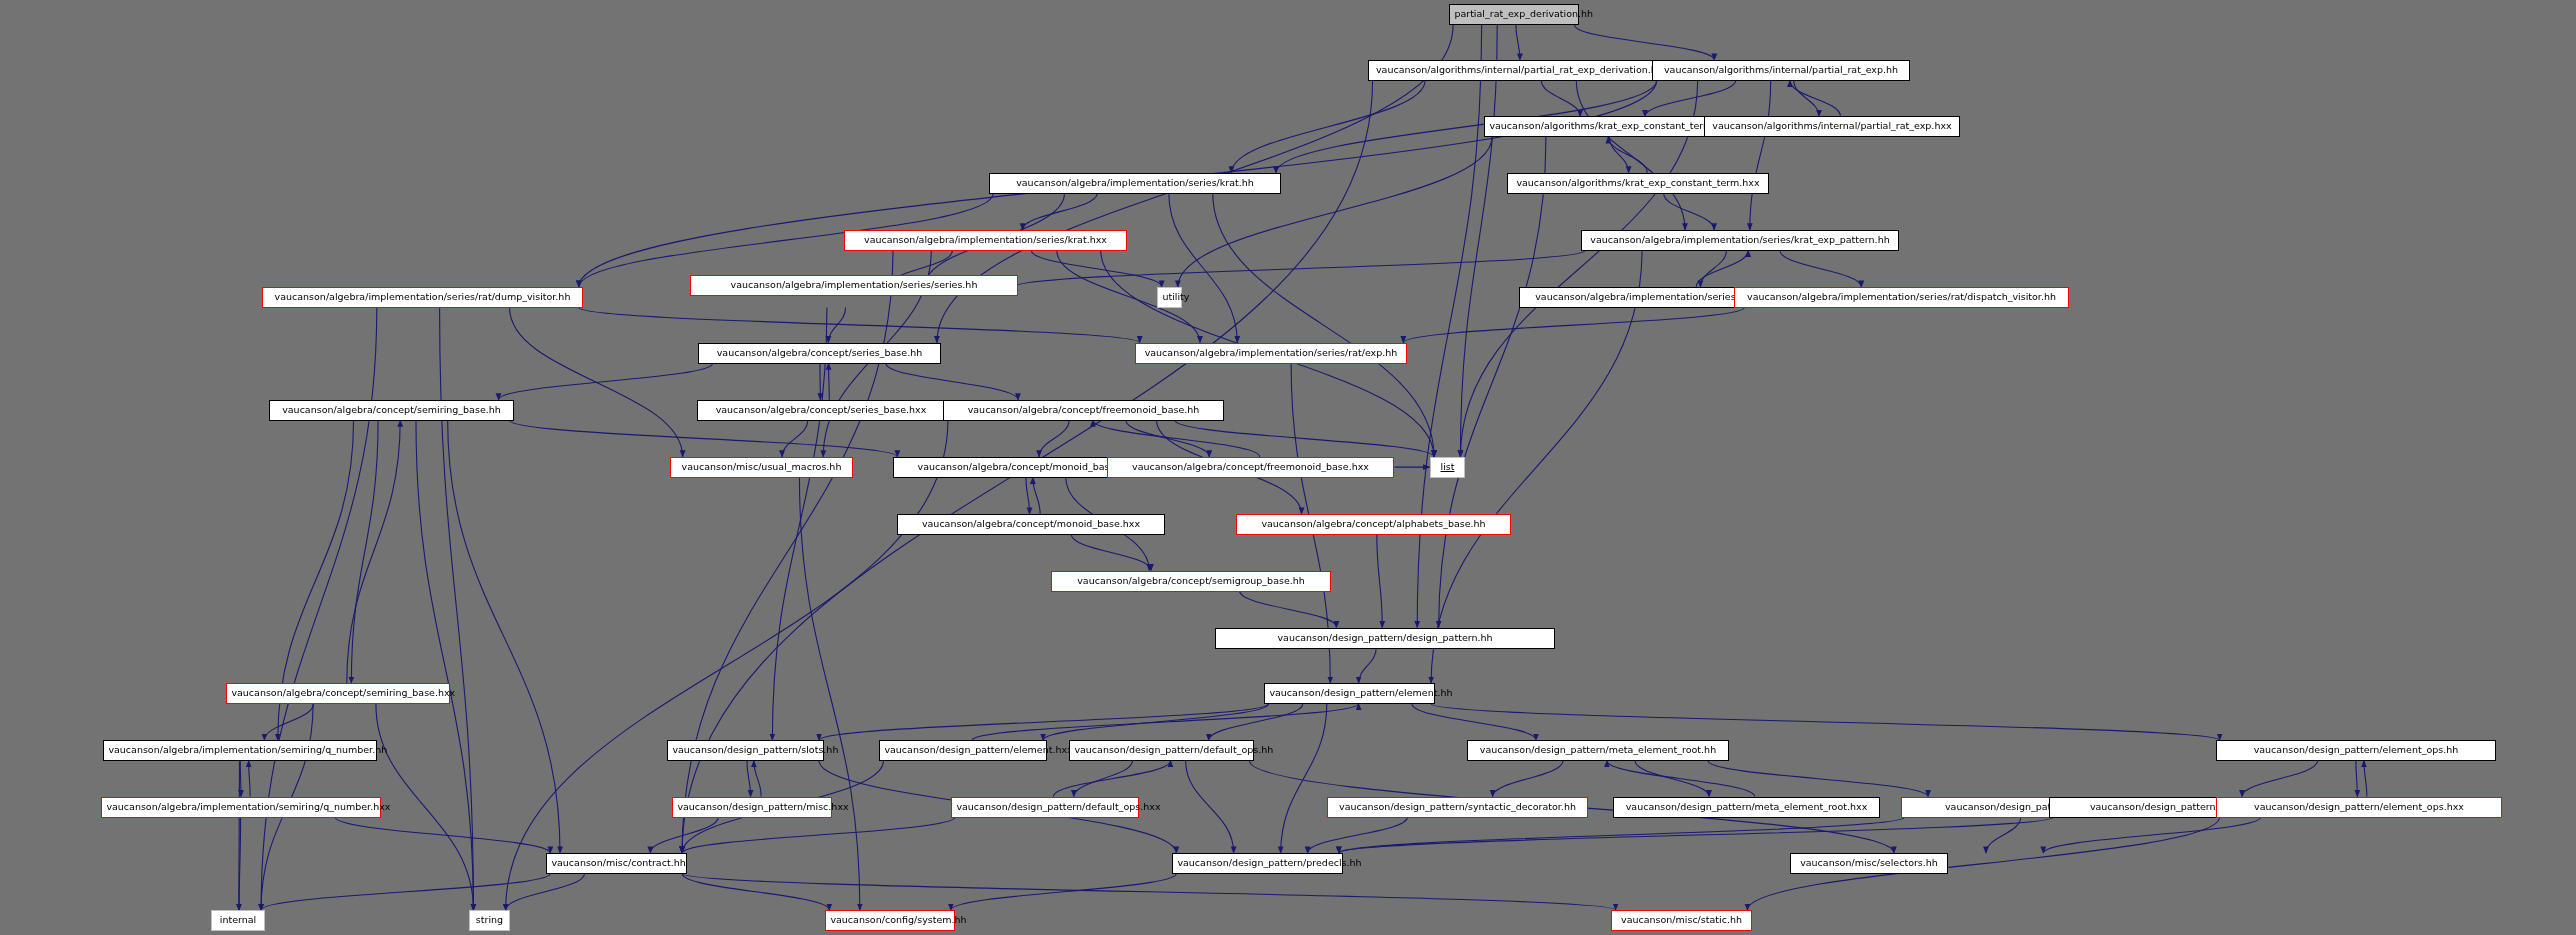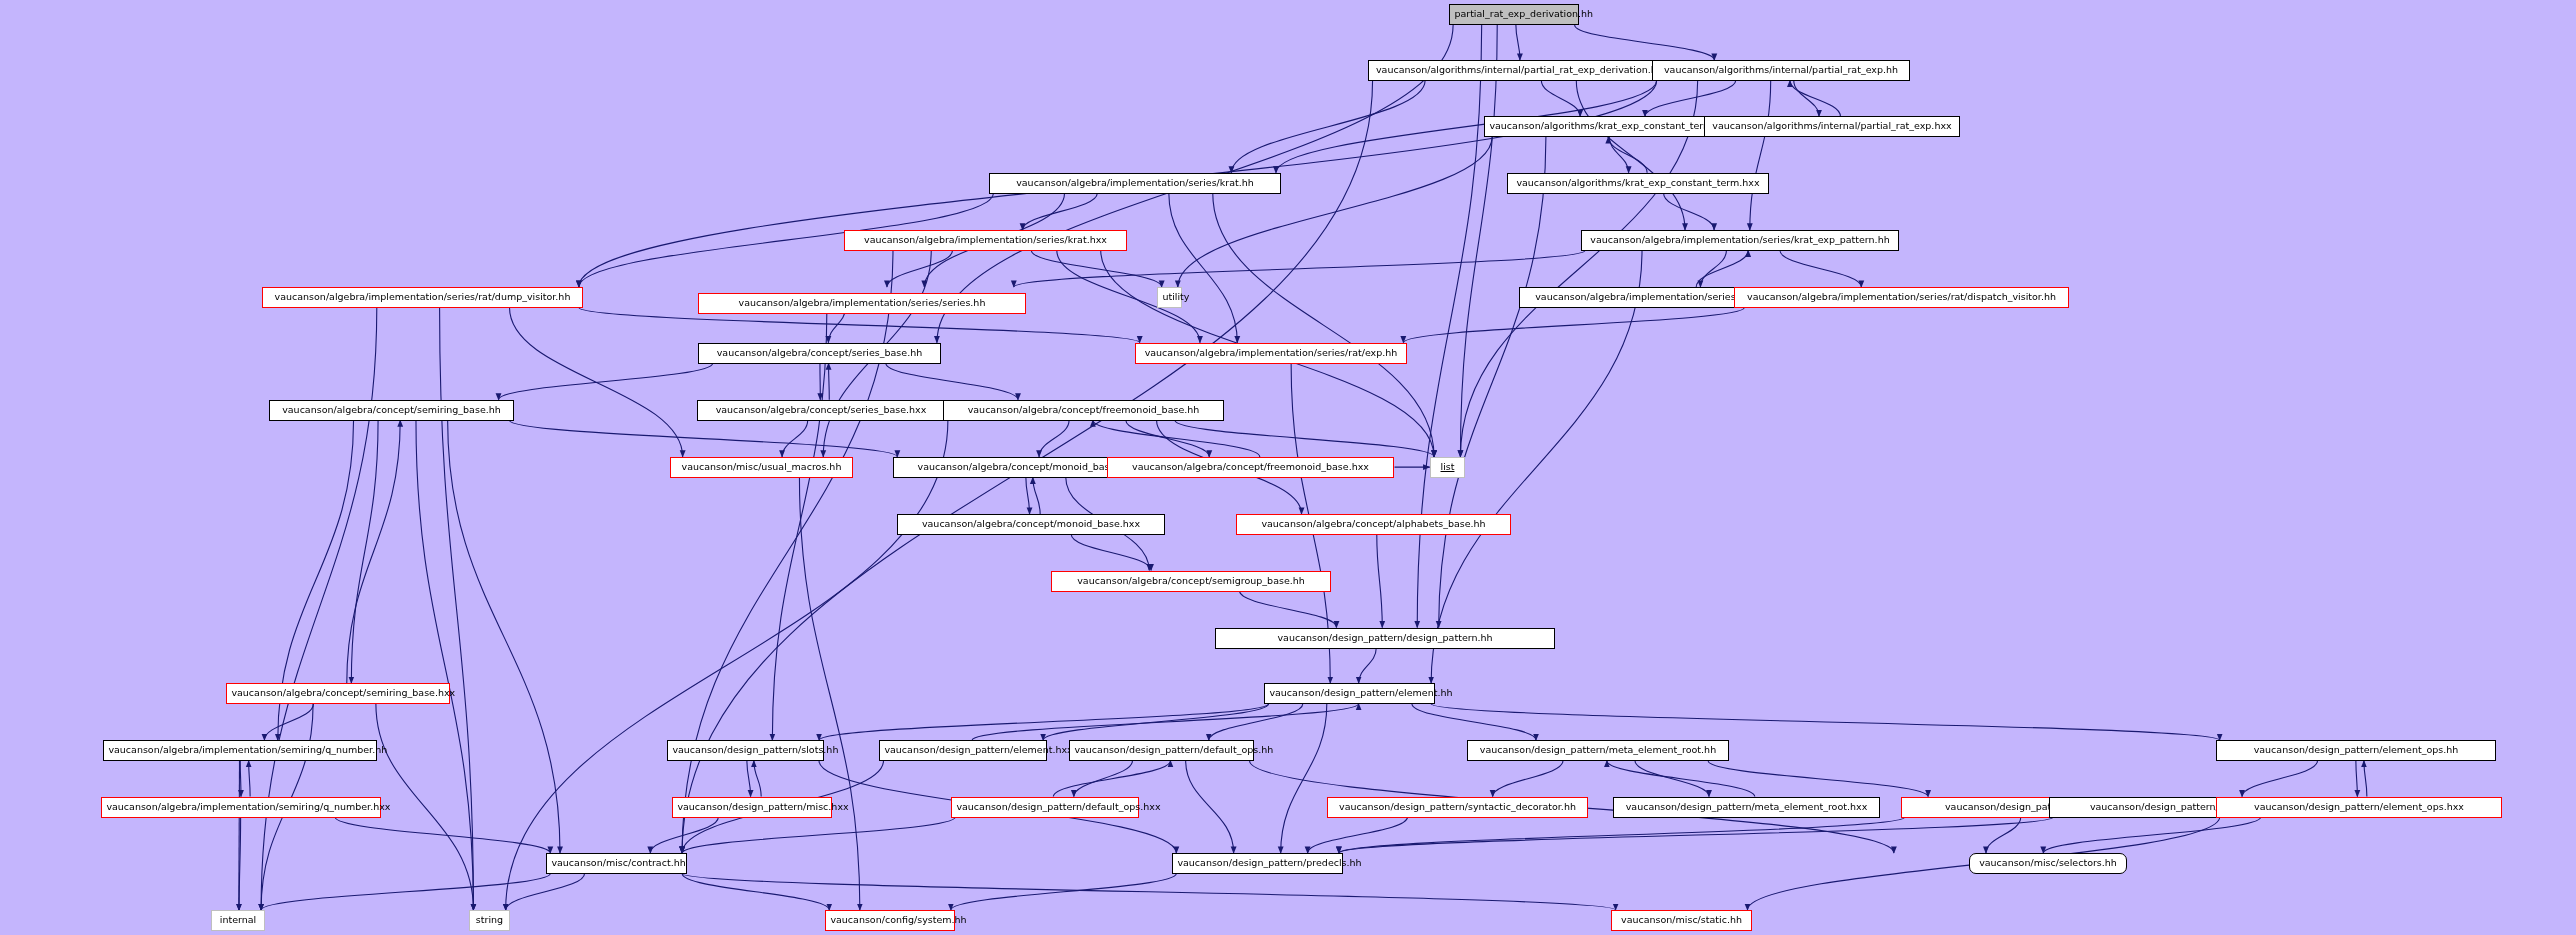--- a/index.html
+++ b/index.html
@@ -1,16 +1,16 @@
 <!DOCTYPE html>
 <html style="font-size:11.7px"><head>
 <meta charset="utf-8">
 <style>
   html, body { margin: 0; padding: 0; background: #ffffff; }
-  #canvas { position: relative; width: 2576px; height: 935px; overflow: hidden; background: #c4b5fd; }
+  #canvas { position: relative; width: 2576px; height: 935px; overflow: hidden; background: #737373; }
   svg#edges { position: absolute; left: 0; top: 0; }
   .node {
     position: absolute; box-sizing: border-box; height: 20.5px;
     border: 1.1px solid #000; background: #fff;
     font-family: "DejaVu Sans", sans-serif; font-size: 9.5px; color: #000;
     line-height: 18.3px; text-align: center; white-space: nowrap; padding: 0 4.4px;
     cursor: pointer;
   }
   .node.red { border-color: #ff0000; }
   .node.gray { border-color: #bfbfbf; color: #000; }
@@ -144,21 +144,21 @@
 <div class="node root" style="left: 1449px; top: 4.4px; width: 130px;">partial_rat_exp_derivation.hh</div>
     <div class="node" style="left: 1368px; top: 60px; width: 308px;">vaucanson/algorithms/internal/partial_rat_exp_derivation.hxx</div>
     <div class="node" style="left: 1652px; top: 60px; width: 258px;">vaucanson/algorithms/internal/partial_rat_exp.hh</div>
     <div class="node" style="left: 1484px; top: 116px; width: 231px;">vaucanson/algorithms/krat_exp_constant_term.hh</div>
     <div class="node" style="left: 1704px; top: 116px; width: 256px;">vaucanson/algorithms/internal/partial_rat_exp.hxx</div>
     <div class="node" style="left: 989px; top: 173px; width: 292px;">vaucanson/algebra/implementation/series/krat.hh</div>
     <div class="node" style="left: 1507px; top: 173px; width: 262px;">vaucanson/algorithms/krat_exp_constant_term.hxx</div>
     <div class="node red" style="left: 844px; top: 230px; width: 283px;">vaucanson/algebra/implementation/series/krat.hxx</div>
     <div class="node" style="left: 1581px; top: 230px; width: 318px;">vaucanson/algebra/implementation/series/krat_exp_pattern.hh</div>
     <div class="node red" style="left: 262px; top: 287px; width: 321px;">vaucanson/algebra/implementation/series/rat/dump_visitor.hh</div>
-    <div class="node red" style="left: 690px; top: 293px; width: 328px; margin-left: 8px;">vaucanson/algebra/implementation/series/series.hh</div>
+    <div class="node red" style="left: 690px; top: 275px; width: 328px;">vaucanson/algebra/implementation/series/series.hh</div>
     <div class="node gray" style="left: 1157px; top: 287px; width: 25px;">utility</div>
     <div class="node" style="left: 1519px; top: 287px; width: 337px;">vaucanson/algebra/implementation/series/krat_exp_pattern.hxx</div>
     <div class="node red" style="left: 1734px; top: 287px; width: 335px;">vaucanson/algebra/implementation/series/rat/dispatch_visitor.hh</div>
     <div class="node" style="left: 698px; top: 343px; width: 243px;">vaucanson/algebra/concept/series_base.hh</div>
     <div class="node red" style="left: 1135px; top: 343px; width: 272px;">vaucanson/algebra/implementation/series/rat/exp.hh</div>
     <div class="node" style="left: 269px; top: 400px; width: 245px;">vaucanson/algebra/concept/semiring_base.hh</div>
     <div class="node" style="left: 697px; top: 400px; width: 248px;">vaucanson/algebra/concept/series_base.hxx</div>
     <div class="node" style="left: 943px; top: 400px; width: 281px;">vaucanson/algebra/concept/freemonoid_base.hh</div>
     <div class="node red" style="left: 670px; top: 457px; width: 183px;">vaucanson/misc/usual_macros.hh</div>
     <div class="node" style="left: 893px; top: 457px; width: 262px;">vaucanson/algebra/concept/monoid_base.hh</div>
@@ -179,19 +179,19 @@
     <div class="node red" style="left: 101px; top: 797px; width: 280px;">vaucanson/algebra/implementation/semiring/q_number.hxx</div>
     <div class="node red" style="left: 672px; top: 797px; width: 160px;">vaucanson/design_pattern/misc.hxx</div>
     <div class="node red" style="left: 951px; top: 797px; width: 188px;">vaucanson/design_pattern/default_ops.hxx</div>
     <div class="node red" style="left: 1327px; top: 797px; width: 261px;">vaucanson/design_pattern/syntactic_decorator.hh</div>
     <div class="node" style="left: 1613px; top: 797px; width: 267px;">vaucanson/design_pattern/meta_element_root.hxx</div>
     <div class="node red" style="left: 1901px; top: 797px; width: 275px;">vaucanson/design_pattern/structure.hh</div>
     <div class="node" style="left: 2049px; top: 797px; width: 311px;">vaucanson/design_pattern/element_op_traits.hh</div>
     <div class="node red" style="left: 2216px; top: 797px; width: 286px;">vaucanson/design_pattern/element_ops.hxx</div>
     <div class="node" style="left: 546px; top: 853px; width: 141px;">vaucanson/misc/contract.hh</div>
     <div class="node" style="left: 1172px; top: 853px; width: 171px;">vaucanson/design_pattern/predecls.hh</div>
-    <div class="node" style="left: 1969px; top: 853px; width: 158px; border-radius: 7px;">vaucanson/misc/selectors.hh</div>
+    <div class="node" style="left: 1790px; top: 853px; width: 158px;">vaucanson/misc/selectors.hh</div>
     <div class="node gray" style="left: 211px; top: 910px; width: 54px;">internal</div>
     <div class="node gray" style="left: 469px; top: 910px; width: 41px;">string</div>
     <div class="node red" style="left: 825px; top: 910px; width: 130px;">vaucanson/config/system.hh</div>
     <div class="node red" style="left: 1611px; top: 910px; width: 141px;">vaucanson/misc/static.hh</div>
   </div>
 
 
 </body></html>

